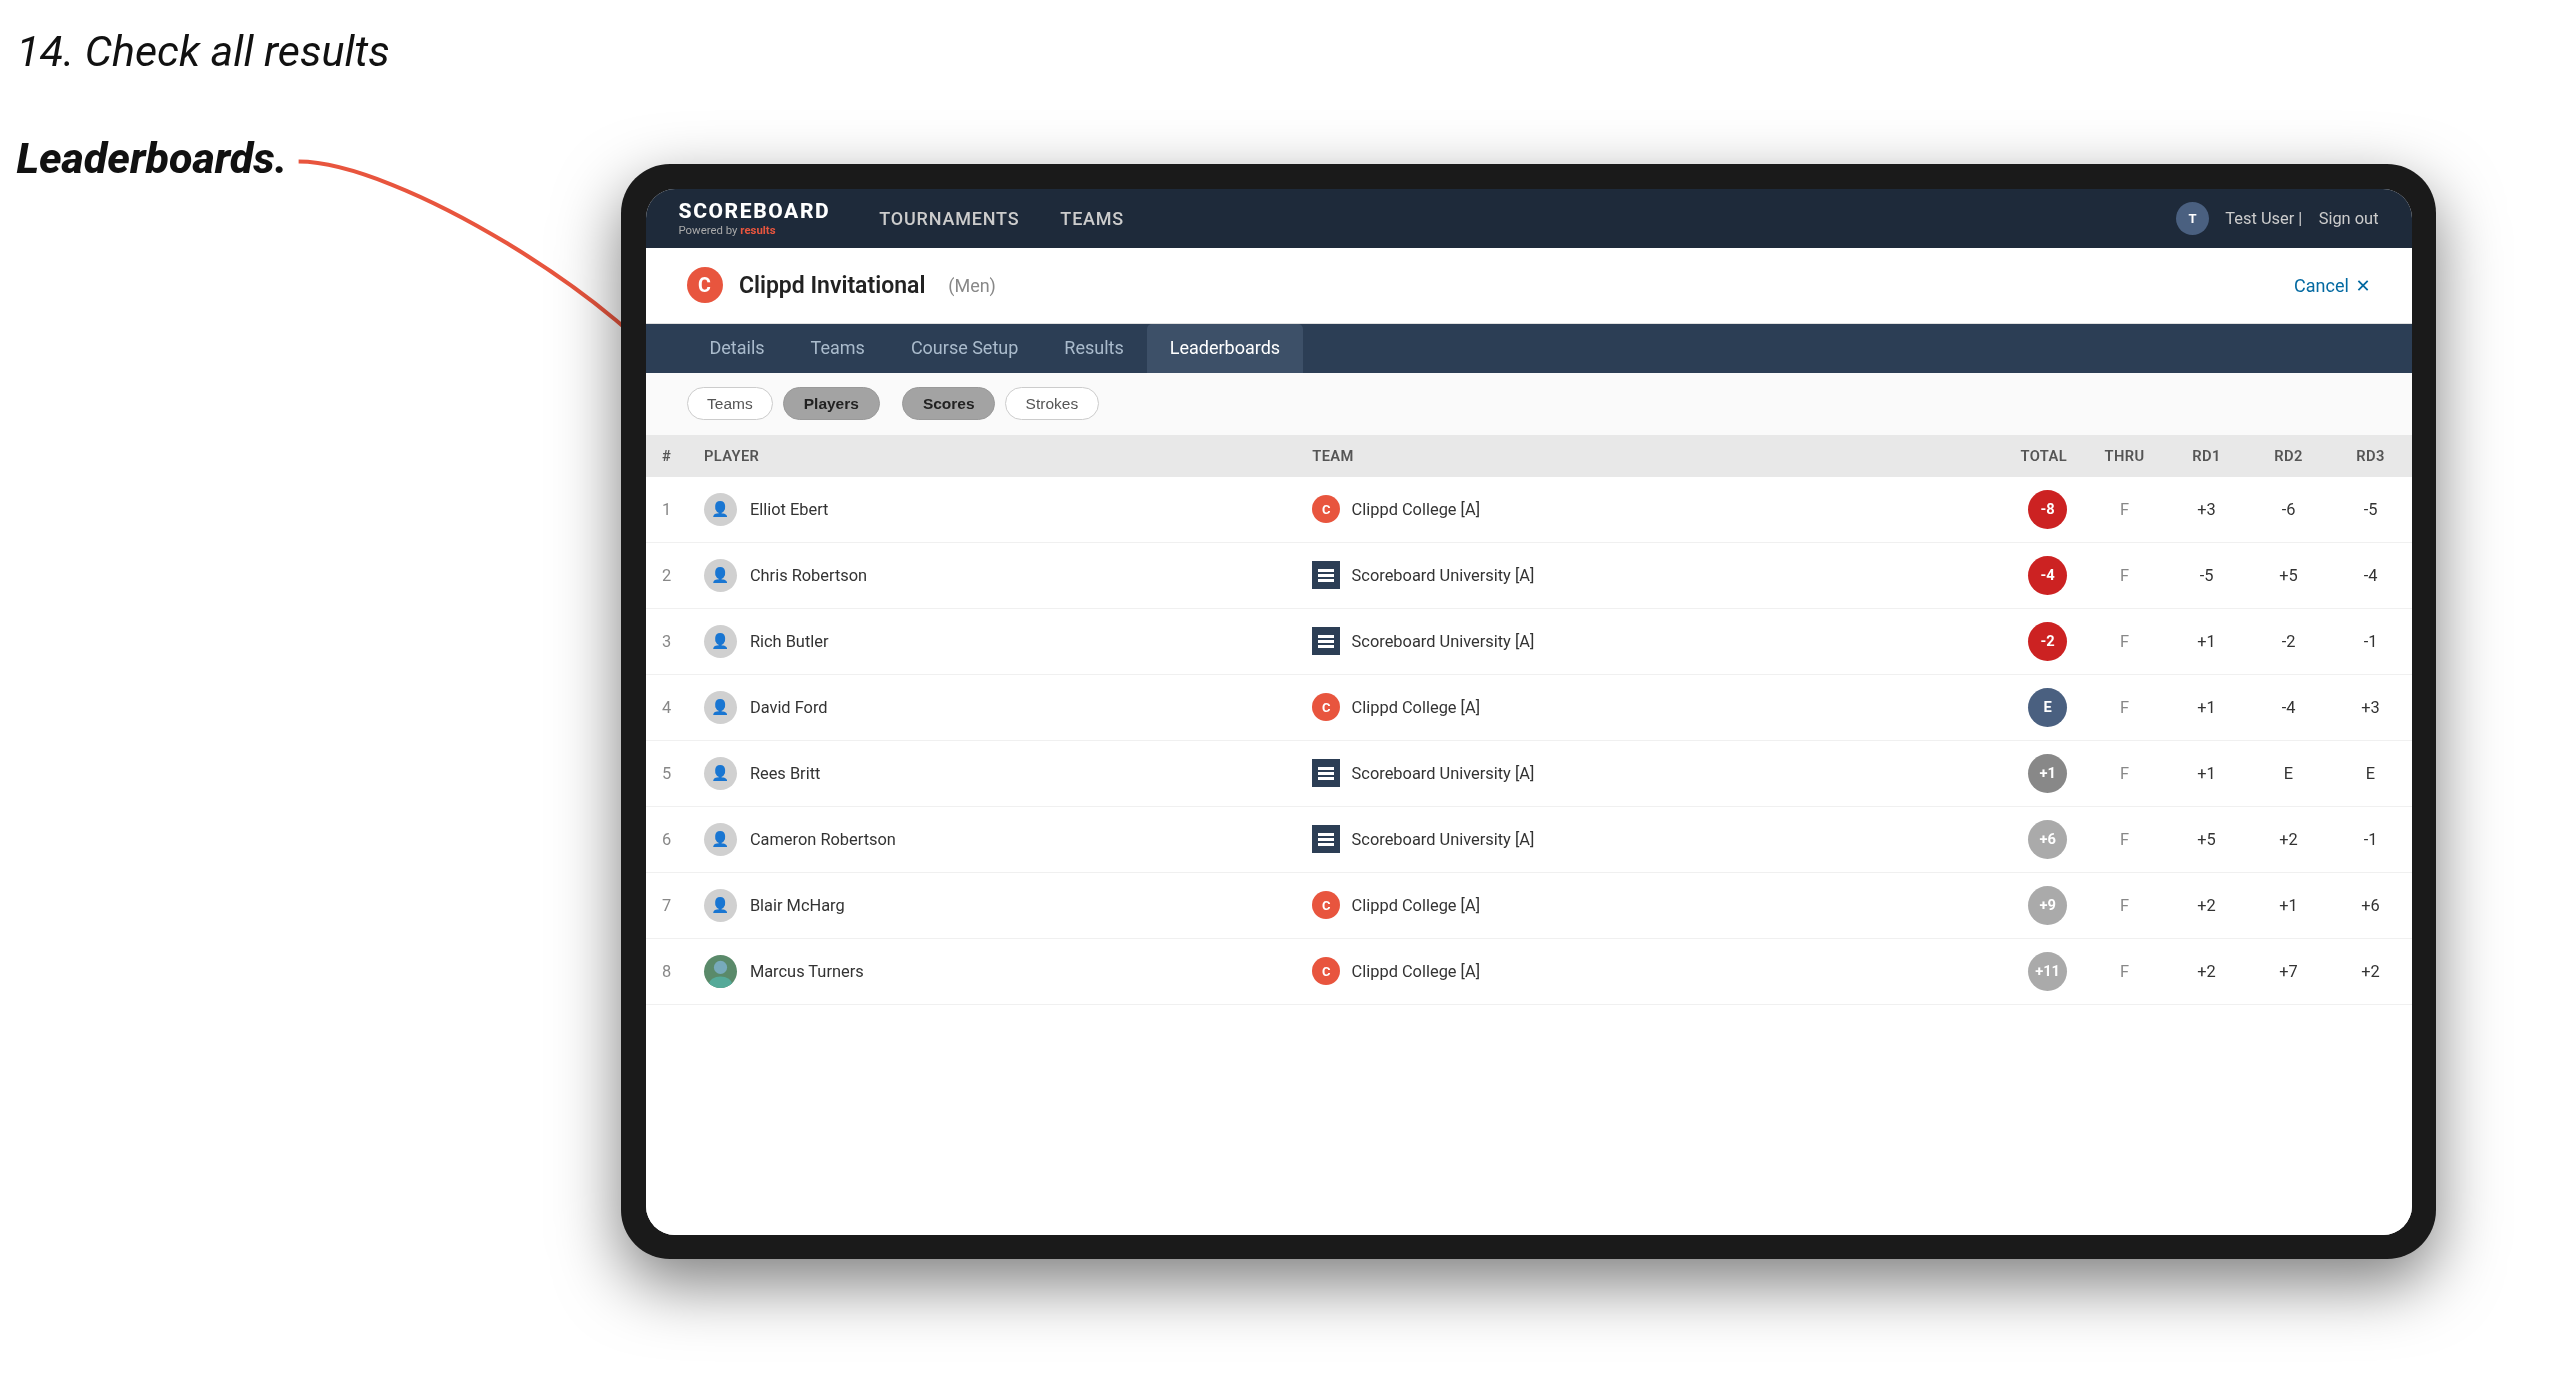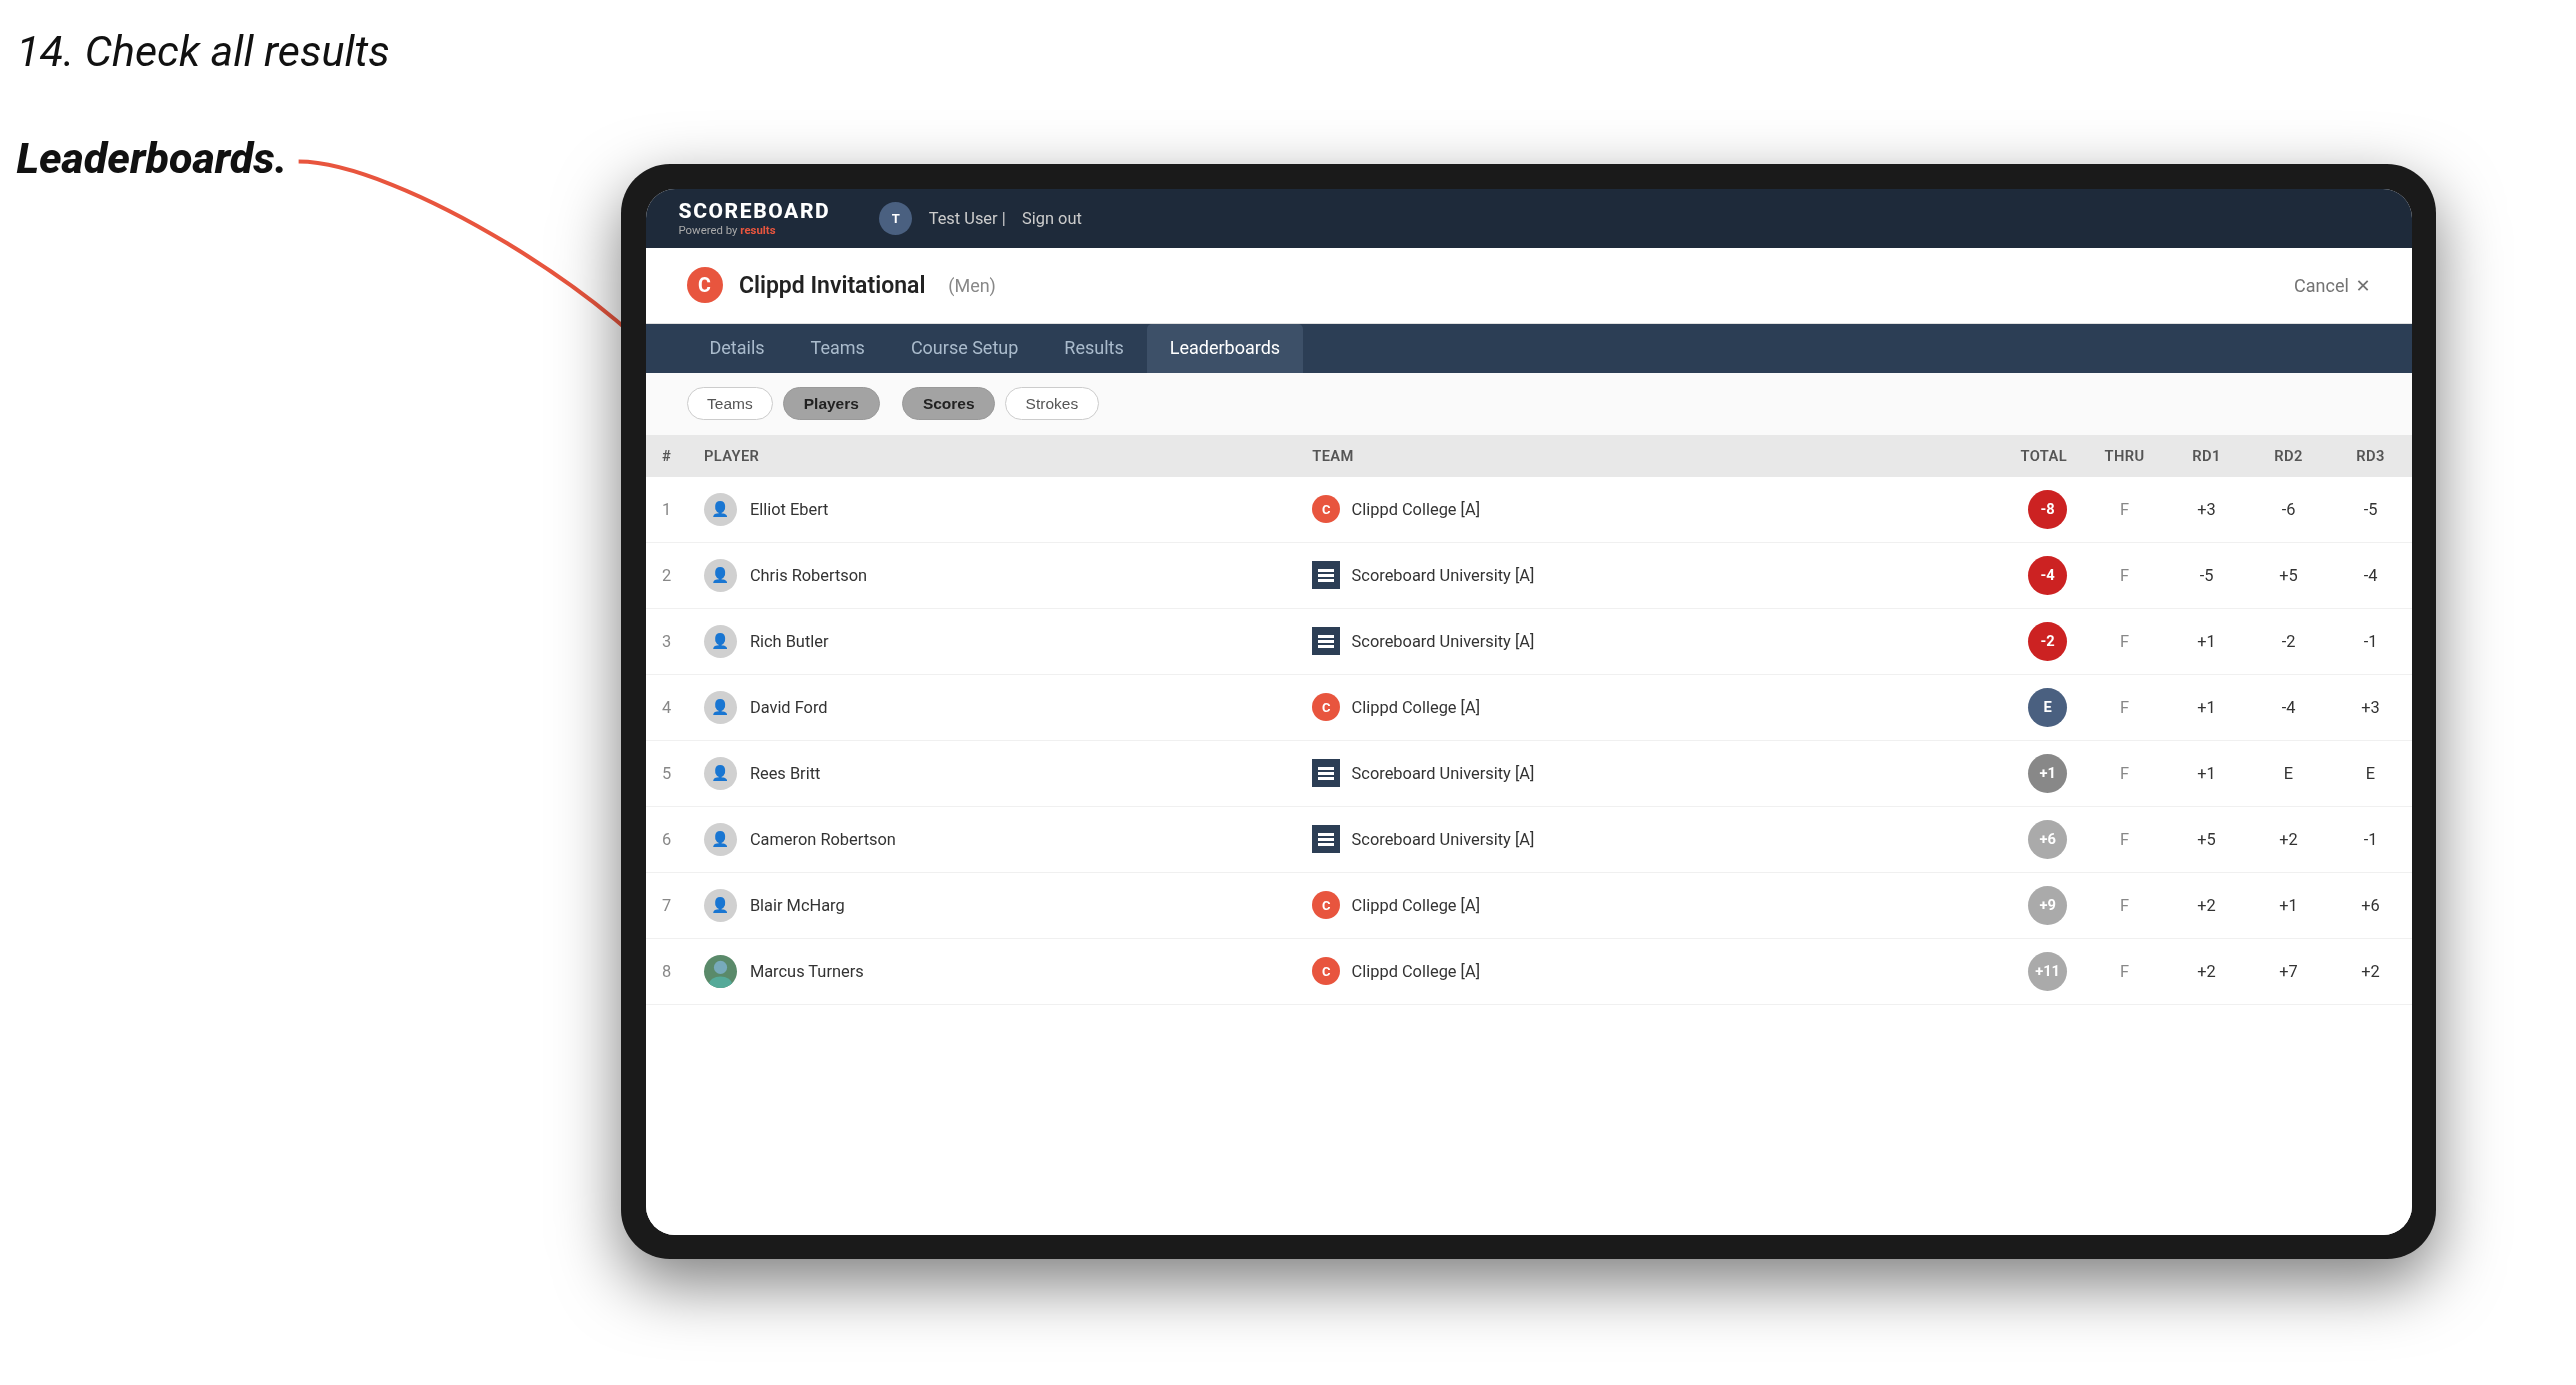--- a/index.html
+++ b/index.html
@@ -157,21 +157,21 @@
       font-weight: 600;
       color: #222;
     }
     .t-gender {
       font-size: 18px;
       color: #888;
       margin-left: 6.5px;
     }
     .cancel-btn {
       font-size: 18px;
-      color: #737373;
+      color: #0369a1;
       cursor: pointer;
       display: flex;
       align-items: center;
       gap: 6.5px;
     }
 
     
     .tab-bar {
       background: #2c3e55;
       display: flex;
@@ -360,20 +360,24 @@
   <path d="M 80 30 C 200 30, 480 200, 560 320" stroke="#e8553e" stroke-width="5" fill="none" marker-end="url(#arrowhead)"></path>
 </svg>
 
 <div class="tablet-frame">
   <div class="tablet-screen">
 
     <nav class="top-nav">
       <div class="logo-area">
         <span class="logo-text">SCOREBOARD</span>
         <span class="logo-sub">Powered by <span>results</span></span>
+      </div>
+      <div class="nav-links">
+        <a class="nav-link">TOURNAMENTS</a>
+        <a class="nav-link">TEAMS</a>
       </div>
       <div class="nav-right">
         <div class="user-avatar-small">T</div>
         <span class="nav-user-text">Test User |</span>
         <a class="nav-signout">Sign out</a>
       </div>
     </nav>
 
     <div class="main-content">
 

